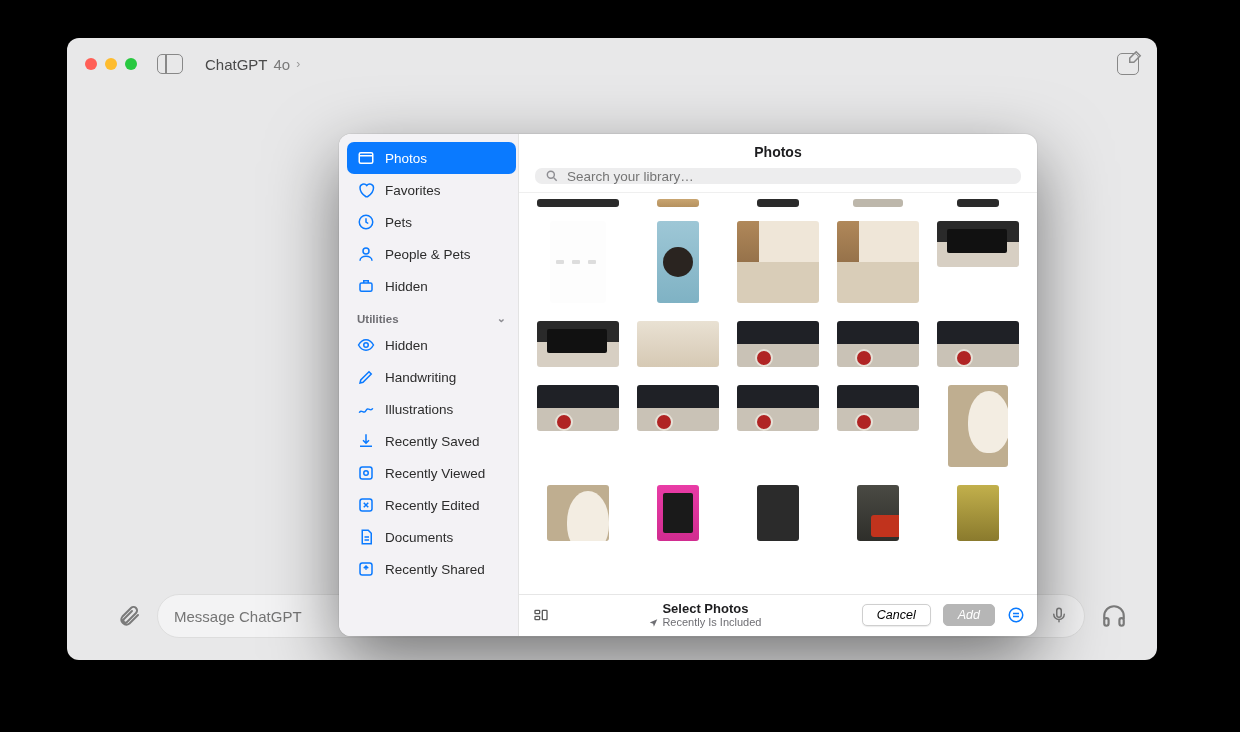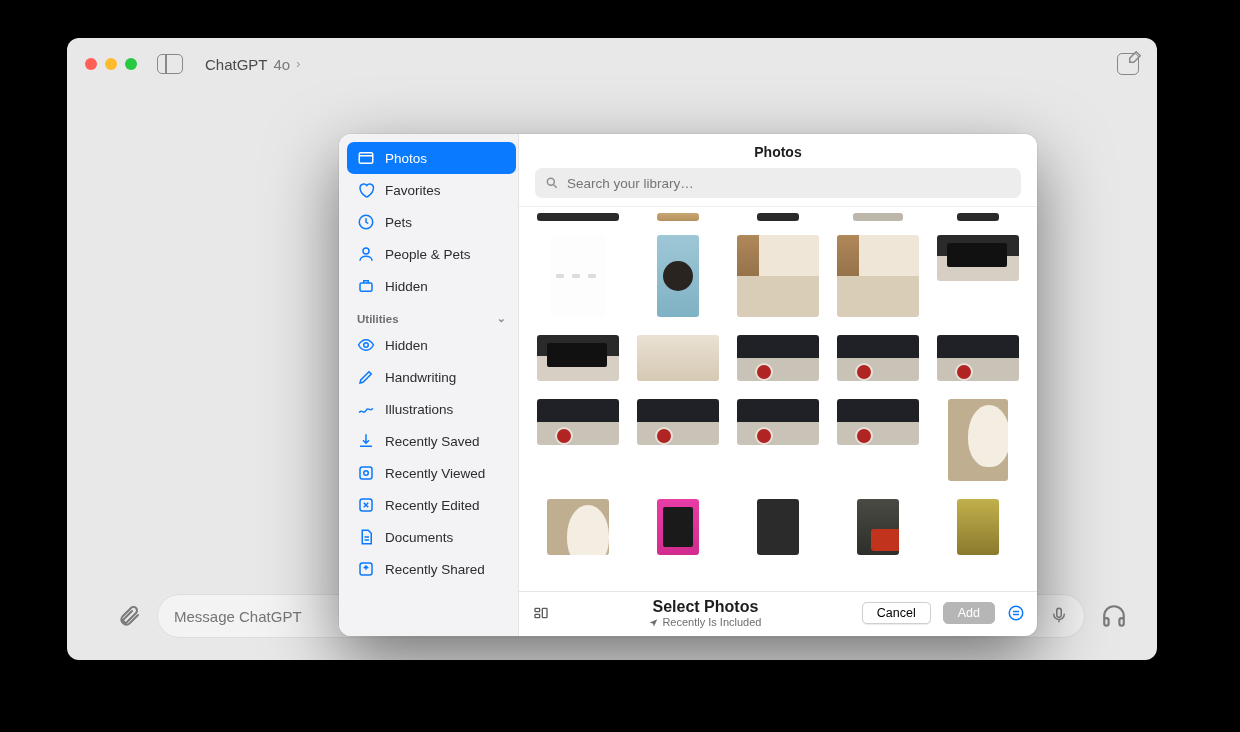--- a/index.html
+++ b/index.html
@@ -138,21 +138,21 @@
   .picker-title {
     text-align:center;
     font-weight:600;
     font-size:14px;
     color:#1d1d1f;
     margin-bottom:8px;
   }
   .search-field {
     background:#ededee;
     border-radius:7px;
-    height:30px;
+    height:16px;
     display:flex; align-items:center;
     padding:0 10px;
     gap:8px;
     color:#8e8e93;
     font-size:13.5px;
   }
   .search-field input{ flex:1; border:none; outline:none; background:transparent; font-size:13.5px; }
 
   .grid-wrap {
     flex:1;
@@ -202,30 +202,31 @@
   .row-0 .thumb { height:8px; }
 
   .footer {
     border-top:1px solid #e6e6e6;
     padding:6px 12px 8px 14px;
     display:flex; align-items:center;
     gap:12px;
   }
   .slider-icn { width:16px; height:16px; color:#5a5a5a; }
   .footer-center { flex:1; text-align:center; }
-  .footer-title { font-size:16px; font-weight:600; color:#1d1d1f; }
+  .footer-title { font-size:13px; font-weight:600; color:#1d1d1f; }
   .footer-sub { font-size:11px; color:#6e6e73; display:flex; align-items:center; justify-content:center; gap:4px;}
   .btn {
     height:22px; padding:0 14px;
     border-radius:5px;
     font-size:12.5px;
     display:flex;align-items:center;justify-content:center;
     border:0.5px solid #cfcfcf;
     background:#fff;
     box-shadow:0 0.5px 1px rgba(0,0,0,.08);
+    font-style:italic;
   }
   .btn.disabled { background:#b6b6b6; color:#fff; border-color:#b6b6b6; box-shadow:none;}
   .ring-icn { width:18px; height:18px; color:#0a7aff; }
 
 </style>
 </head>
 <body>
 
 <div class="app-window">
   <div class="titlebar">

